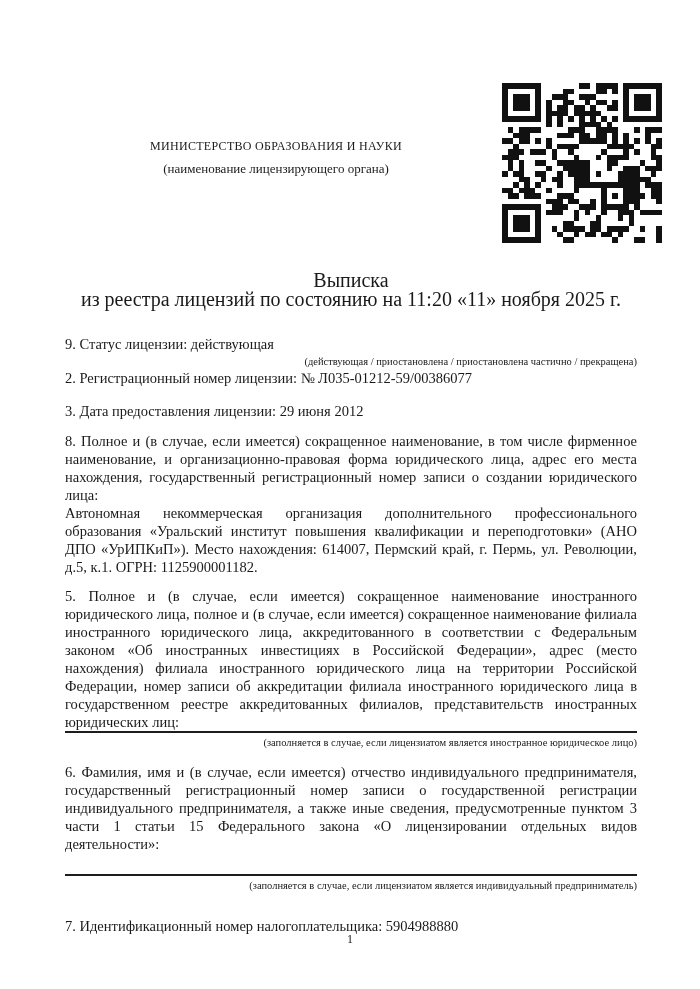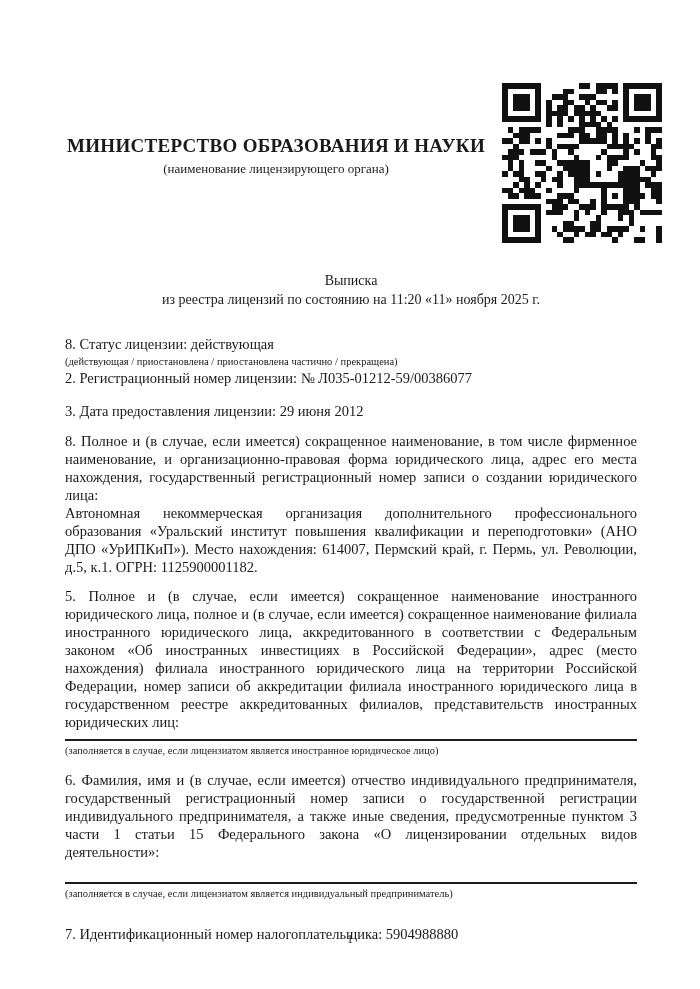--- a/index.html
+++ b/index.html
@@ -17,68 +17,68 @@
     background: #ffffff;
     overflow: hidden;
   }
   
   .org-header {
     margin-top: 133px;
     width: 422px;
     text-align: center;
   }
   .org-name {
-    font-weight: bold;
-    font-size: 19px;
+    font-weight: normal;
+    font-size: 12px;
     line-height: 26px;
     letter-spacing: 0.3px;
   }
   .org-caption {
     margin-top: 4px;
     font-size: 13px;
     line-height: 12px;
   }
   .qr {
     position: absolute;
     left: 502px;
     top: 83px;
     width: 160px;
     height: 160px;
   }
   .qr svg { width: 100%; height: 100%; shape-rendering: crispEdges; }
   
   .doc-title {
     margin-top: 96px;
     text-align: center;
-    font-size: 14px;
+    font-size: 20px;
     line-height: 19px;
   }
   
   .item { font-size: 14.5px; line-height: 18px; }
   .item p { margin: 0; }
   .just { text-align: justify; }
   .note {
     font-size: 10.5px;
     line-height: 14px;
-    text-align: left;
+    text-align: right;
   }
   .note.plain { margin-top: 2px; }
   .rule-note {
     border-top: 2px solid #1d1d1d;
     padding-top: 3px;
   }
   .mt-i1 { margin-top: 26px; }
   .mt-i2 { }
   .mt-i3 { margin-top: 15px; }
   .mt-i4 { margin-top: 12px; }
   .mt-i5 { margin-top: 11px; }
   .mt-i6 { margin-top: 13px; }
   .mt-i7 { margin-top: 24px; }
   .sep-i4 { margin-top: 1px; }
-  .sep-i5 { margin-top: 8px; }
+  .sep-i5 { }
   .sep-i6 { margin-top: 21px; }
   
   .page-number {
     position: absolute;
     left: 0;
     right: 0;
     bottom: 42px;
     text-align: center;
     font-size: 12px;
   }
@@ -515,21 +515,21 @@
     </div>
     <div class="org-caption">(наименование лицензирующего органа)</div>
   </div>
 
   <div class="doc-title">
     <div>Выписка</div>
     <div>из реестра лицензий по состоянию на 11:20 «11» ноября 2025 г.</div>
   </div>
 
   <div class="item mt-i1">
-    <p>8. Статус лицензии: действующая</p>
+    <p>9. Статус лицензии: действующая</p>
     <div class="note plain">(действующая / приостановлена / приостановлена частично / прекращена)</div>
   </div>
 
   <div class="item mt-i2">
     <p>2. Регистрационный номер лицензии: № Л035-01212-59/00386077</p>
   </div>
 
   <div class="item mt-i3">
     <p>3. Дата предоставления лицензии: 29 июня 2012</p>
   </div>

